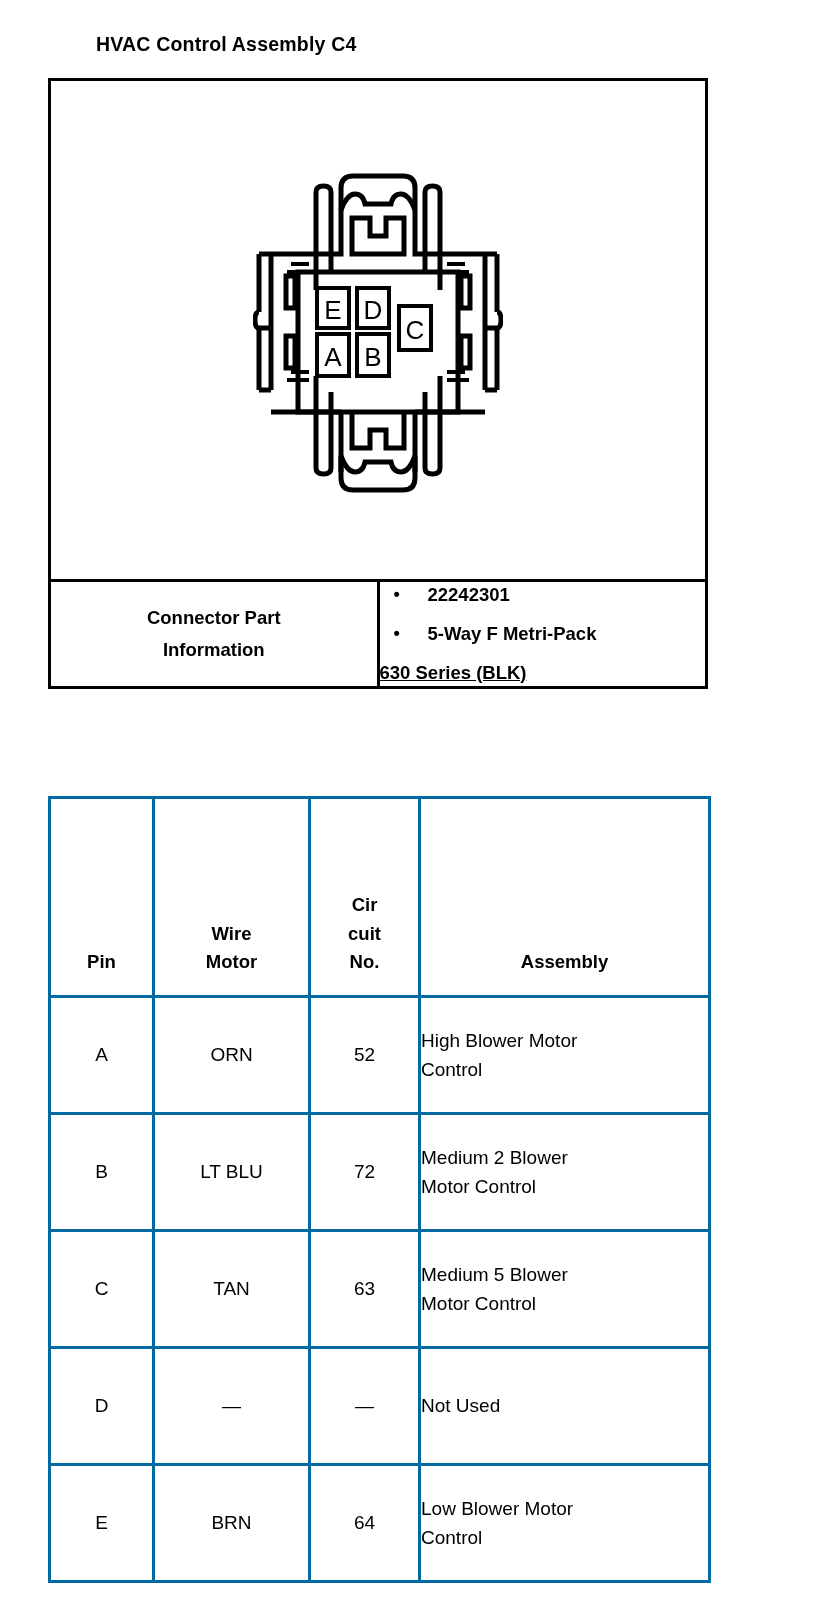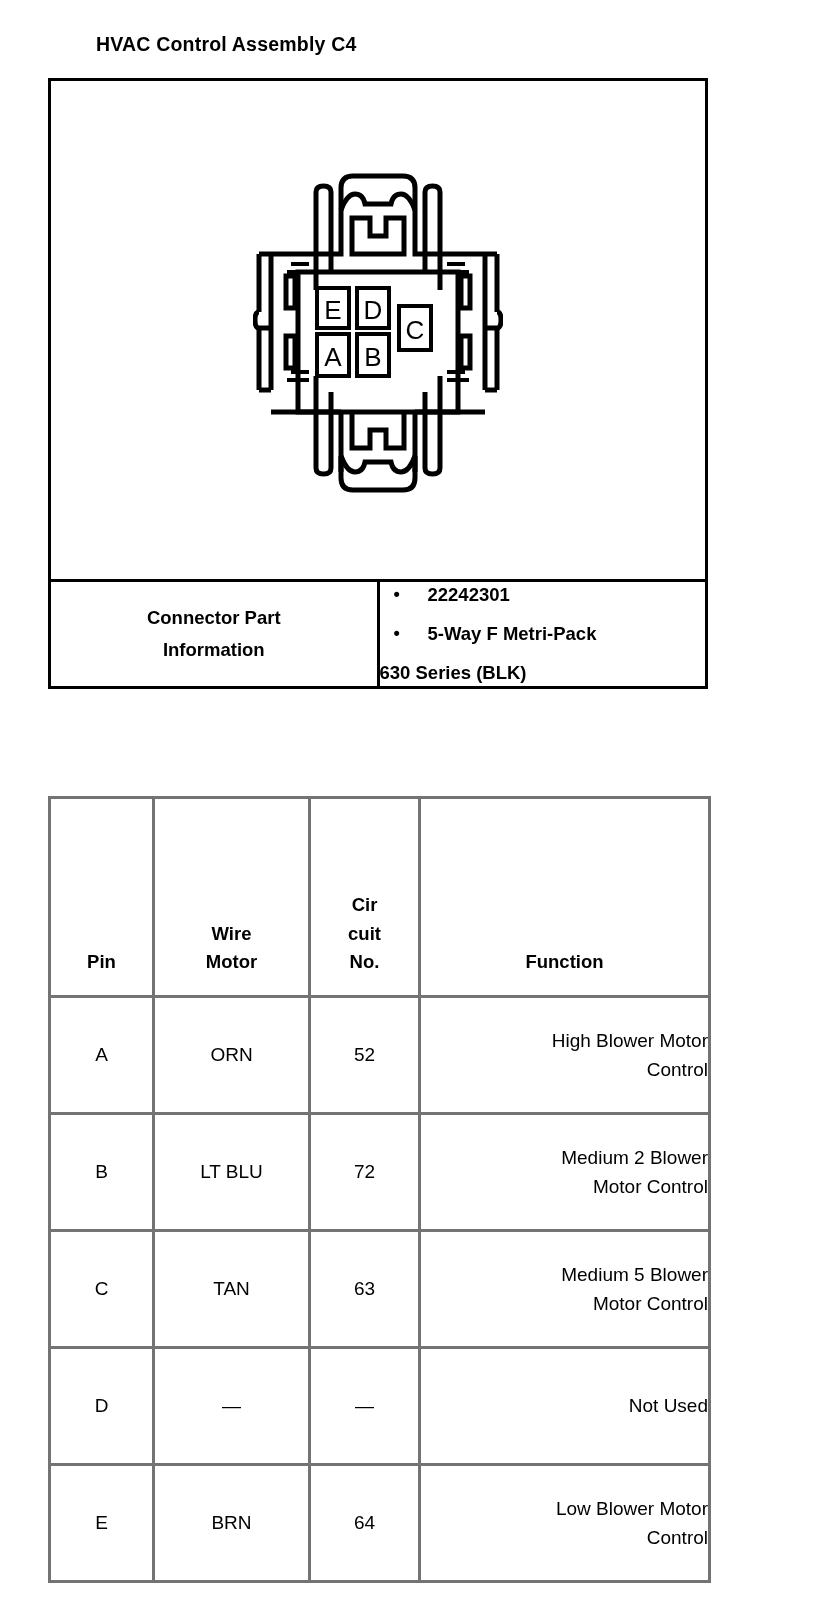--- a/index.html
+++ b/index.html
@@ -84,33 +84,34 @@
   }
   .cpi-list li .bullet {
     position: absolute;
     left: 14px;
     top: -1px;
     font-size: 18px;
     line-height: 1.45;
   }
   .cpi-tail {
     margin-top: 8px;
+    text-decoration: underline;
   }
 
   
   #pin-table {
     position: absolute;
     left: 48px;
     top: 796px;
     width: 660px;
     border-collapse: collapse;
     table-layout: fixed;
   }
   #pin-table td, #pin-table th {
-    border: 3px solid #737373;
+    border: 3px solid #0369a1;
     padding: 0;
   }
   #pin-table col.c-pin      { width: 104px; }
   #pin-table col.c-wire     { width: 156px; }
   #pin-table col.c-circuit  { width: 110px; }
   #pin-table col.c-function { width: 290px; }
 
   #pin-table thead th {
     height: 178px;
     font-size: 18.5px;
@@ -124,21 +125,21 @@
     font-size: 19px;
     font-weight: normal;
     height: 114px;
     line-height: 1.55;
   }
   .cell-center {
     text-align: center;
     vertical-align: middle;
   }
   .cell-function {
-    text-align: right;
+    text-align: left;
     vertical-align: middle;
     padding: 6px 10px 6px 14px;
     margin-left: 29px;
   }
   .row-short td { height: 72px; }
 </style>
 </head>
 <body>
 
 <div id="page-title">HVAC Control Assembly C4</div>
@@ -278,21 +279,21 @@
       <th>
         <div>Wire</div>
         <div>Motor</div>
       </th>
       <th>
         <div>Cir</div>
         <div>cuit</div>
         <div>No.</div>
       </th>
       <th>
-        <div>Function</div>
+        <div>Assembly</div>
       </th>
     </tr>
   </thead>
   <tbody>
     <tr>
       <td class="cell-center">A</td>
       <td class="cell-center">ORN</td>
       <td class="cell-center">52</td>
       <td class="cell-function">
         <div>High Blower Motor</div>

